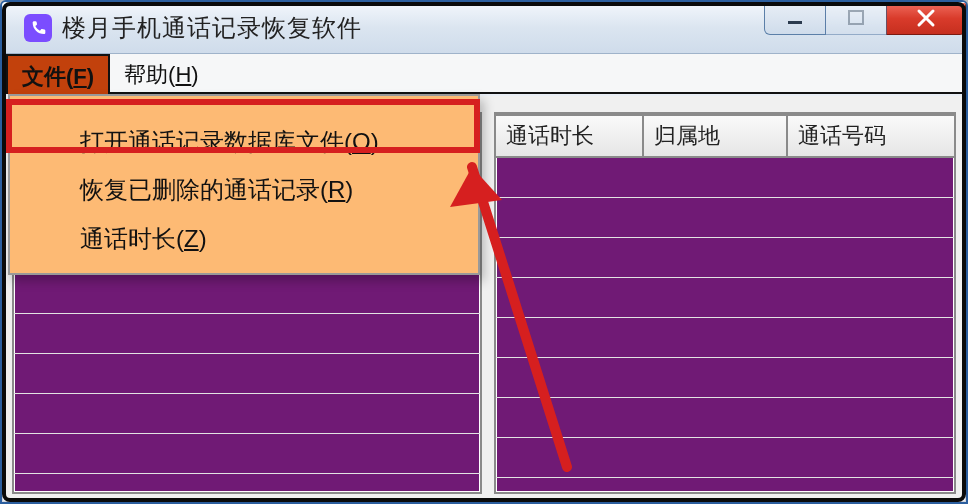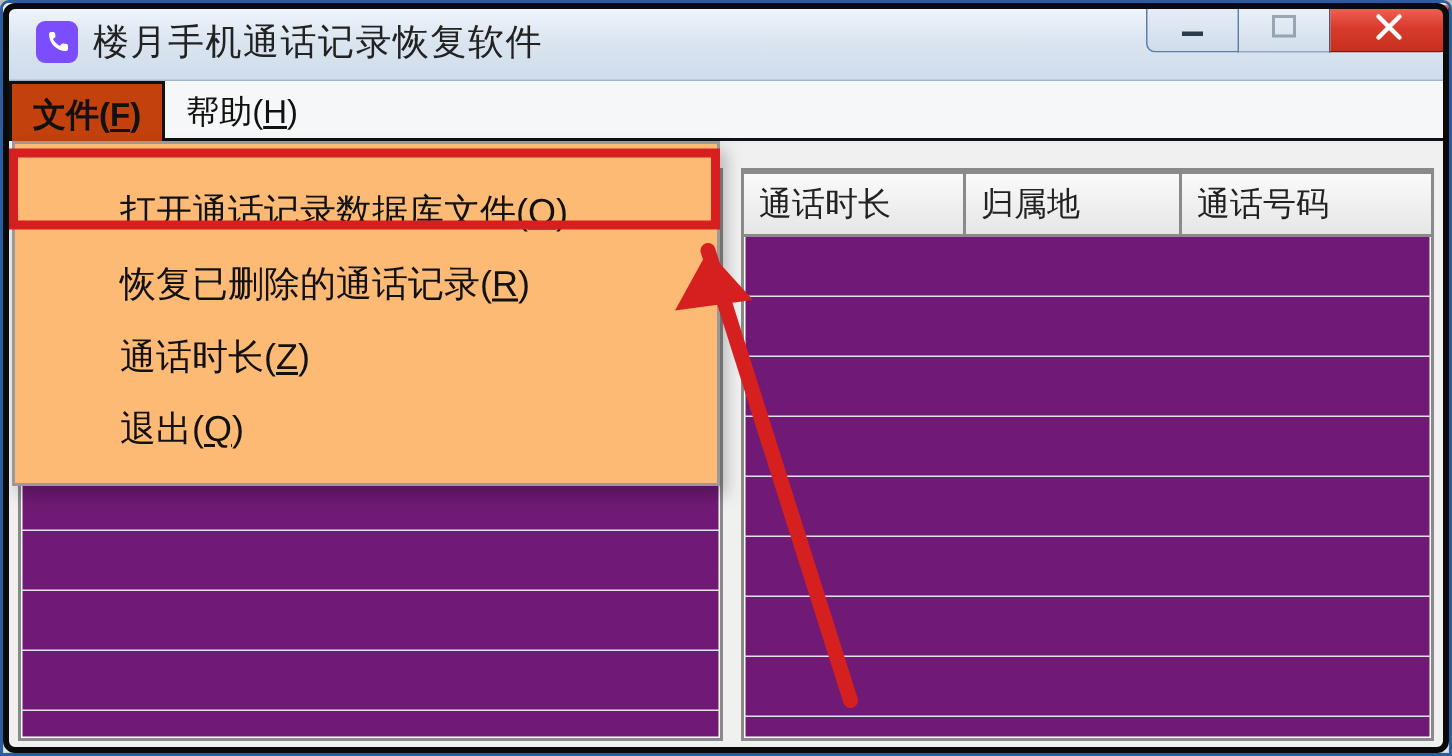--- a/index.html
+++ b/index.html
@@ -234,23 +234,20 @@
     <div class="dd-highlight"></div>
     <div class="dd-item">
       <span>打开通话记录数据库文件</span>(<span class="underline">O</span>)
     </div>
     <div class="dd-item">
       <span>恢复已删除的通话记录</span>(<span class="underline">R</span>)
     </div>
     <div class="dd-item">
       <span>通话时长</span>(<span class="underline">Z</span>)
     </div>
-    <div class="dd-item">
-      <span>退出</span>(<span class="underline">Q</span>)
-    </div>
   </div>
 
   <svg class="arrow" viewBox="0 0 280 360">
     <defs></defs>
     <path d="M215 345 L120 45" stroke="#d61f1f" stroke-width="10" fill="none" stroke-linecap="round"></path>
     <polygon points="120,45 98,85 150,78" fill="#d61f1f"></polygon>
   </svg>
 
   <div class="outer-frame"></div>
 </div>

